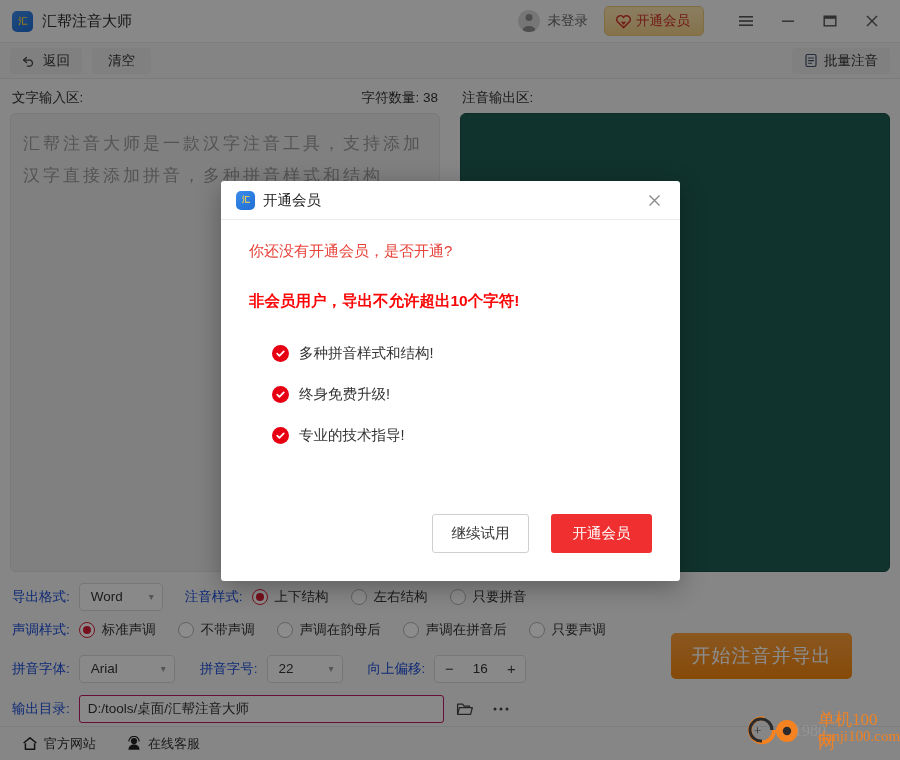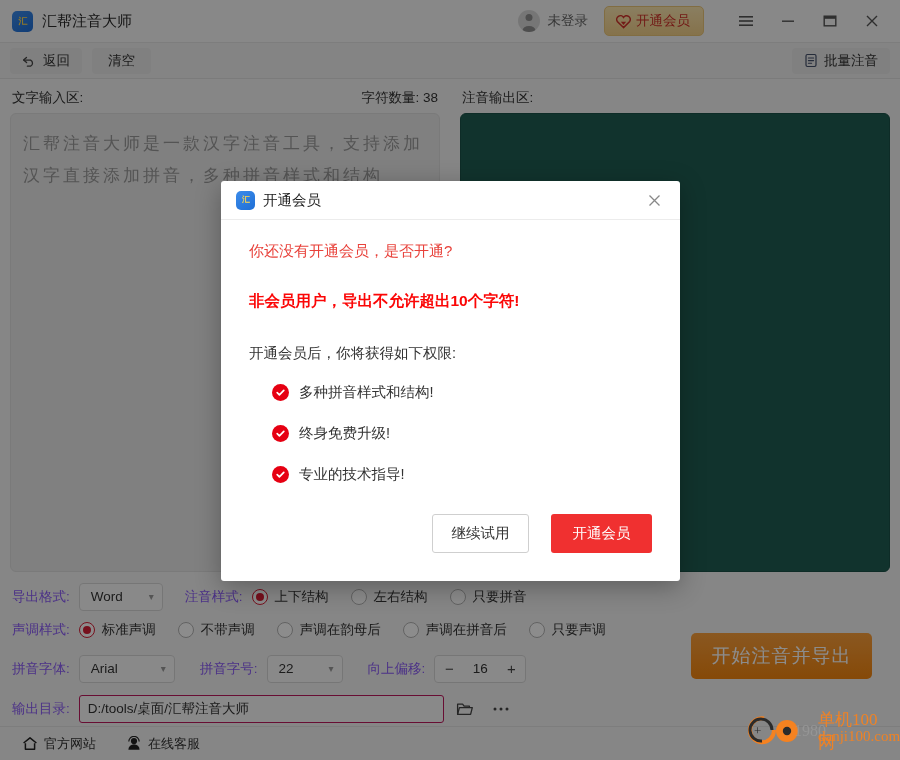--- a/index.html
+++ b/index.html
@@ -121,21 +121,21 @@
     letter-spacing: 3px; word-break: break-all;
   }
   .output-box {
     height: 459px; border-radius: 6px;
     background: #1f5d52; border: 1px solid #1a5047;
   }
 
   
   .settings { padding: 8px 12px 0 12px; font-size: 13.5px; color: #333; }
   .srow { display: flex; align-items: center; min-height: 33px; gap: 0; }
-  .slabel { color: #8b5cf6; margin-right: 9px; white-space: nowrap; }
+  .slabel { color: #1d4ed8; margin-right: 9px; white-space: nowrap; }
   .select {
     display: inline-flex; align-items: center; justify-content: space-between;
     background: #fafafa; border: 1px solid #d8d8d8; border-radius: 4px;
     height: 28px; padding: 0 8px 0 11px; cursor: pointer;
   }
   .select .sval { font-size: 13.5px; color: #333; }
   .select .caret { margin-left: 12px; color: #999; font-size: 10px; }
   .sel-word { width: 84px; }
   .sel-font { width: 96px; }
   .sel-size { width: 76px; }
@@ -169,21 +169,21 @@
     flex: 0 0 365px; height: 28px; background: #fafafa;
     border: 1px solid #be185d; border-radius: 3px;
     display: flex; align-items: center; padding: 0 8px;
     font-size: 13.5px; color: #333; overflow: hidden; white-space: nowrap;
   }
   .icon-btn {
     width: 30px; height: 28px; display: flex; align-items: center;
     justify-content: center; cursor: pointer; color: #444; margin-left: 6px;
   }
   .start-btn {
-    position: absolute; right: 28px; top: 633px;
+    position: absolute; right: 48px; top: 633px;
     width: 181px; height: 46px; border-radius: 5px;
     background: linear-gradient(180deg,#fba03c,#f4860f);
     display: flex; align-items: center; justify-content: center;
     font-size: 19px; color: #fff; cursor: pointer; letter-spacing: 1px;
   }
 
   
   .statusbar {
     position: absolute; left: 0; bottom: 0; width: 900px; height: 34px;
     border-top: 1px solid #e4e4e4; background: #f5f5f5;
@@ -501,21 +501,20 @@
       <div class="modal-close">
         <svg width="15" height="15" viewBox="0 0 15 15">
           <path d="M2.5 2.5 L12.5 12.5 M12.5 2.5 L2.5 12.5" stroke="#888" stroke-width="1.3" fill="none"></path>
         </svg>
       </div>
     </div>
 
     <div class="modal-body">
       <div class="m-q">你还没有开通会员，是否开通?</div>
       <div class="m-warn">非会员用户，导出不允许超出10个字符!</div>
-      <div class="m-sub">开通会员后，你将获得如下权限:</div>
       <div class="m-list">
         <div class="m-li">
           <span class="check">
             <svg width="11" height="11" viewBox="0 0 11 11">
                 <path d="M2.2 5.6 L4.4 7.8 L8.8 3.3" stroke="#fff" stroke-width="1.7" fill="none" stroke-linecap="round" stroke-linejoin="round"></path>
               </svg>
           </span>
           <span>多种拼音样式和结构!</span>
         </div>
         <div class="m-li">

